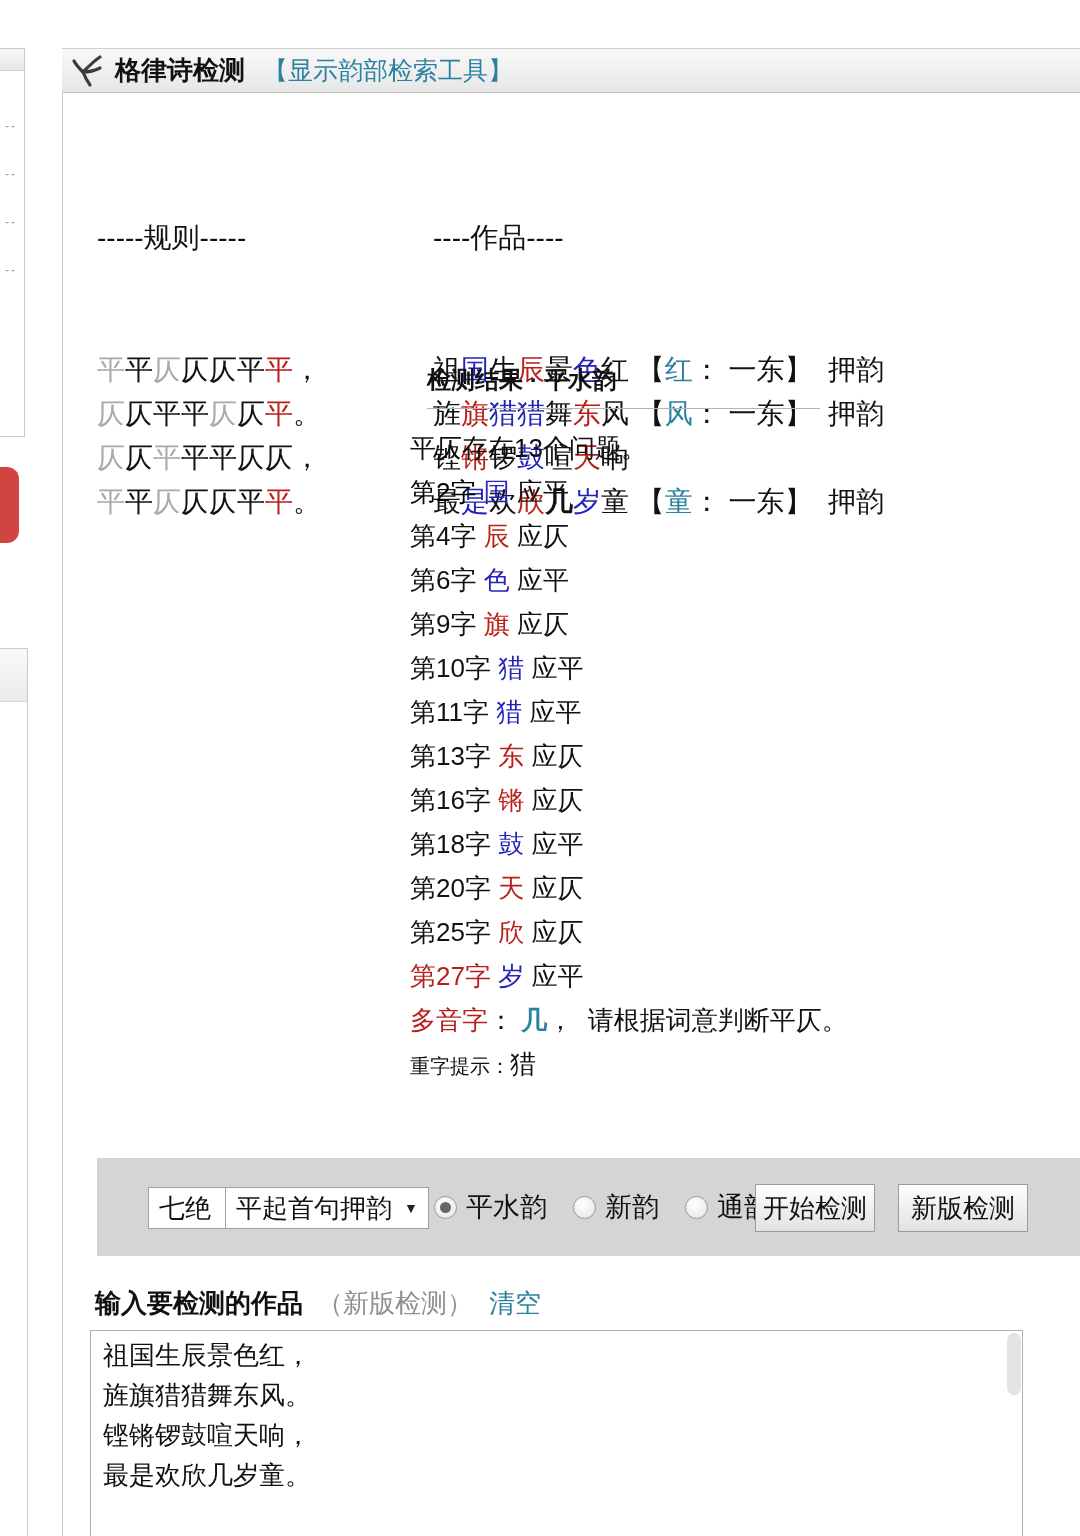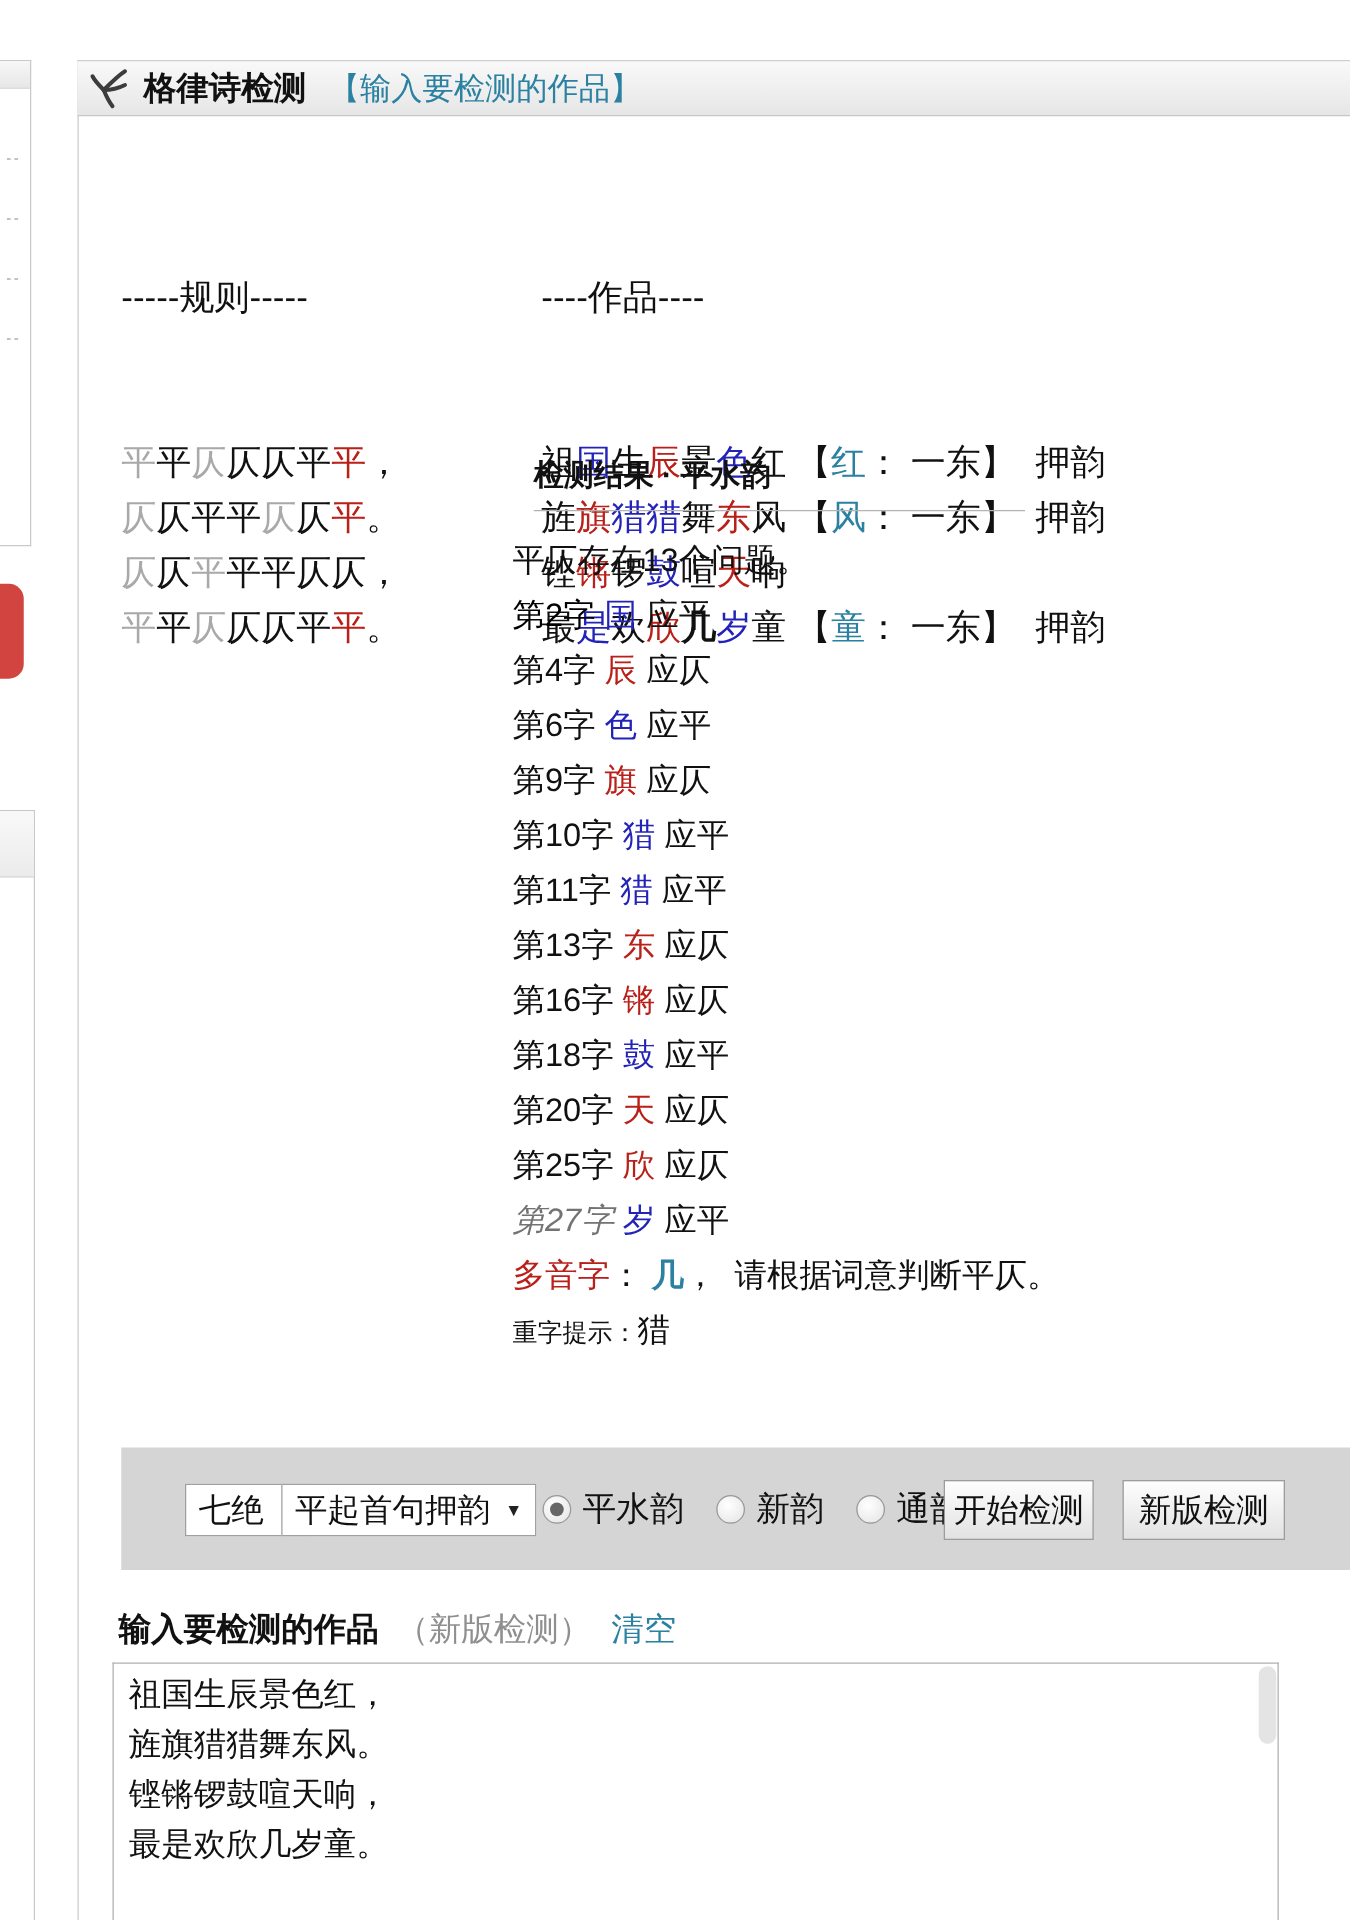--- a/index.html
+++ b/index.html
@@ -80,21 +80,21 @@
 <div class="abs main-header">
   <svg width="38" height="38" viewBox="0 0 38 38" style="margin-left:7px;">
     <g stroke="#3c3c3c" stroke-width="3.2" stroke-linecap="round" fill="none">
       <path d="M14 20 C 20 14, 26 8, 31 5"></path>
       <path d="M14 20 C 10 16, 7 13, 5 9"></path>
       <path d="M14 20 C 19 20, 25 19, 31 16"></path>
       <path d="M14 20 C 16 25, 18 29, 21 33"></path>
     </g>
   </svg>
   <span class="ttl">格律诗检测</span>
-  <span class="lnk">【输入要检测的作品】</span>
+  <span class="lnk">【显示韵部检索工具】</span>
 </div>
 
 <div class="abs poem-col" style="left:97px;top:128px;">
   <div>-----规则-----</div>
   <div><div class="tline"><span style="color: rgb(169, 169, 169);">平</span><span style="color: rgb(17, 17, 17);">平</span><span style="color: rgb(169, 169, 169);">仄</span><span style="color: rgb(17, 17, 17);">仄</span><span style="color: rgb(17, 17, 17);">仄</span><span style="color: rgb(17, 17, 17);">平</span><span style="color: rgb(185, 32, 25);">平</span><span style="color: rgb(17, 17, 17);">，</span></div><div class="tline"><span style="color: rgb(169, 169, 169);">仄</span><span style="color: rgb(17, 17, 17);">仄</span><span style="color: rgb(17, 17, 17);">平</span><span style="color: rgb(17, 17, 17);">平</span><span style="color: rgb(169, 169, 169);">仄</span><span style="color: rgb(17, 17, 17);">仄</span><span style="color: rgb(185, 32, 25);">平</span><span style="color: rgb(17, 17, 17);">。</span></div><div class="tline"><span style="color: rgb(169, 169, 169);">仄</span><span style="color: rgb(17, 17, 17);">仄</span><span style="color: rgb(169, 169, 169);">平</span><span style="color: rgb(17, 17, 17);">平</span><span style="color: rgb(17, 17, 17);">平</span><span style="color: rgb(17, 17, 17);">仄</span><span style="color: rgb(17, 17, 17);">仄</span><span style="color: rgb(17, 17, 17);">，</span></div><div class="tline"><span style="color: rgb(169, 169, 169);">平</span><span style="color: rgb(17, 17, 17);">平</span><span style="color: rgb(169, 169, 169);">仄</span><span style="color: rgb(17, 17, 17);">仄</span><span style="color: rgb(17, 17, 17);">仄</span><span style="color: rgb(17, 17, 17);">平</span><span style="color: rgb(185, 32, 25);">平</span><span style="color: rgb(17, 17, 17);">。</span></div></div>
 </div>
 
 <div class="abs poem-col" style="left:410px;top:128px;margin-left:23px;">
   <div>----作品----</div>
   <div><div class="tline"><span style="color: rgb(17, 17, 17);">祖</span><span style="color: rgb(35, 35, 184);">国</span><span style="color: rgb(17, 17, 17);">生</span><span style="color: rgb(185, 32, 25);">辰</span><span style="color: rgb(17, 17, 17);">景</span><span style="color: rgb(35, 35, 184);">色</span><span style="color: rgb(17, 17, 17);">红</span><span style="color: rgb(17, 17, 17);"> 【</span><span style="color: rgb(43, 129, 161);">红</span><span style="color: rgb(17, 17, 17);">： 一东】  押韵</span></div><div class="tline"><span style="color: rgb(17, 17, 17);">旌</span><span style="color: rgb(185, 32, 25);">旗</span><span style="color: rgb(35, 35, 184);">猎</span><span style="color: rgb(35, 35, 184);">猎</span><span style="color: rgb(17, 17, 17);">舞</span><span style="color: rgb(185, 32, 25);">东</span><span style="color: rgb(17, 17, 17);">风</span><span style="color: rgb(17, 17, 17);"> 【</span><span style="color: rgb(43, 129, 161);">风</span><span style="color: rgb(17, 17, 17);">： 一东】  押韵</span></div><div class="tline"><span style="color: rgb(17, 17, 17);">铿</span><span style="color: rgb(185, 32, 25);">锵</span><span style="color: rgb(17, 17, 17);">锣</span><span style="color: rgb(35, 35, 184);">鼓</span><span style="color: rgb(17, 17, 17);">喧</span><span style="color: rgb(185, 32, 25);">天</span><span style="color: rgb(17, 17, 17);">响</span></div><div class="tline"><span style="color: rgb(17, 17, 17);">最</span><span style="color: rgb(35, 35, 184);">是</span><span style="color: rgb(17, 17, 17);">欢</span><span style="color: rgb(185, 32, 25);">欣</span><span style="color: rgb(17, 17, 17); font-weight: bold;">几</span><span style="color: rgb(35, 35, 184);">岁</span><span style="color: rgb(17, 17, 17);">童</span><span style="color: rgb(17, 17, 17);"> 【</span><span style="color: rgb(43, 129, 161);">童</span><span style="color: rgb(17, 17, 17);">： 一东】  押韵</span></div></div>
@@ -108,21 +108,21 @@
     <div class="tline"><span style="color: rgb(17, 17, 17);">第4字 </span><span style="color: rgb(185, 32, 25);">辰</span><span style="color: rgb(17, 17, 17);"> 应仄</span></div>
     <div class="tline"><span style="color: rgb(17, 17, 17);">第6字 </span><span style="color: rgb(35, 35, 184);">色</span><span style="color: rgb(17, 17, 17);"> 应平</span></div>
     <div class="tline"><span style="color: rgb(17, 17, 17);">第9字 </span><span style="color: rgb(185, 32, 25);">旗</span><span style="color: rgb(17, 17, 17);"> 应仄</span></div>
     <div class="tline"><span style="color: rgb(17, 17, 17);">第10字 </span><span style="color: rgb(35, 35, 184);">猎</span><span style="color: rgb(17, 17, 17);"> 应平</span></div>
     <div class="tline"><span style="color: rgb(17, 17, 17);">第11字 </span><span style="color: rgb(35, 35, 184);">猎</span><span style="color: rgb(17, 17, 17);"> 应平</span></div>
     <div class="tline"><span style="color: rgb(17, 17, 17);">第13字 </span><span style="color: rgb(185, 32, 25);">东</span><span style="color: rgb(17, 17, 17);"> 应仄</span></div>
     <div class="tline"><span style="color: rgb(17, 17, 17);">第16字 </span><span style="color: rgb(185, 32, 25);">锵</span><span style="color: rgb(17, 17, 17);"> 应仄</span></div>
     <div class="tline"><span style="color: rgb(17, 17, 17);">第18字 </span><span style="color: rgb(35, 35, 184);">鼓</span><span style="color: rgb(17, 17, 17);"> 应平</span></div>
     <div class="tline"><span style="color: rgb(17, 17, 17);">第20字 </span><span style="color: rgb(185, 32, 25);">天</span><span style="color: rgb(17, 17, 17);"> 应仄</span></div>
     <div class="tline"><span style="color: rgb(17, 17, 17);">第25字 </span><span style="color: rgb(185, 32, 25);">欣</span><span style="color: rgb(17, 17, 17);"> 应仄</span></div>
-    <div class="tline"><span style="color: #737373; font-style: italic;">第27字 </span><span style="color: rgb(35, 35, 184);">岁</span><span style="color: rgb(17, 17, 17);"> 应平</span></div>
+    <div class="tline"><span style="color: #b91c1c;">第27字 </span><span style="color: rgb(35, 35, 184);">岁</span><span style="color: rgb(17, 17, 17);"> 应平</span></div>
     <div class="tline"><span style="color: rgb(185, 32, 25);">多音字</span><span style="color: rgb(17, 17, 17);">： </span><span style="color: rgb(43, 129, 161); font-weight: bold;">几</span><span style="color: rgb(17, 17, 17);">，  请根据词意判断平仄。</span></div>
     <div class="tline"><span style="color: rgb(17, 17, 17); font-size: 20px;">重字提示：</span><span style="color: rgb(17, 17, 17);">猎</span></div>
   </div>
 
 <div class="abs toolbar">
   <div class="select" style="left:23px;margin-left:28px;">
     <span>七绝</span>
     <span class="arw">▼</span>
   </div>
   <div class="select" style="left:128px;">

